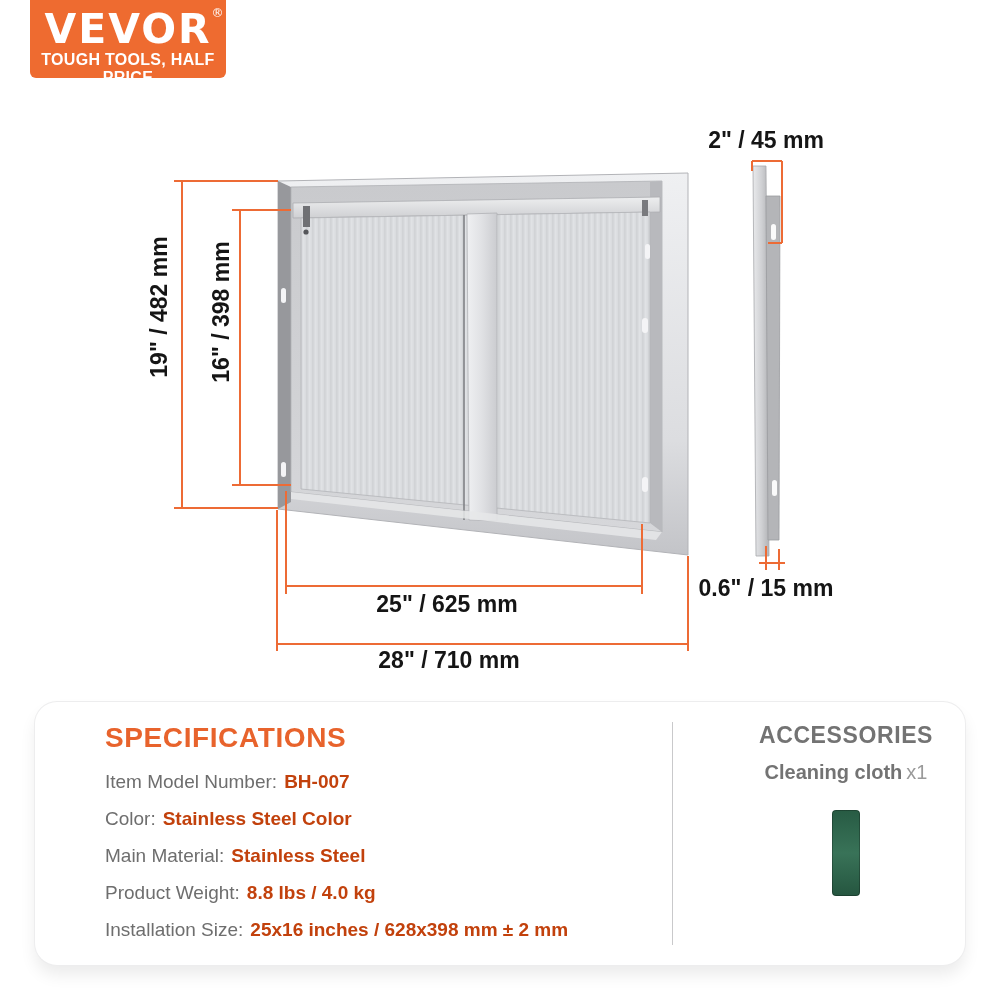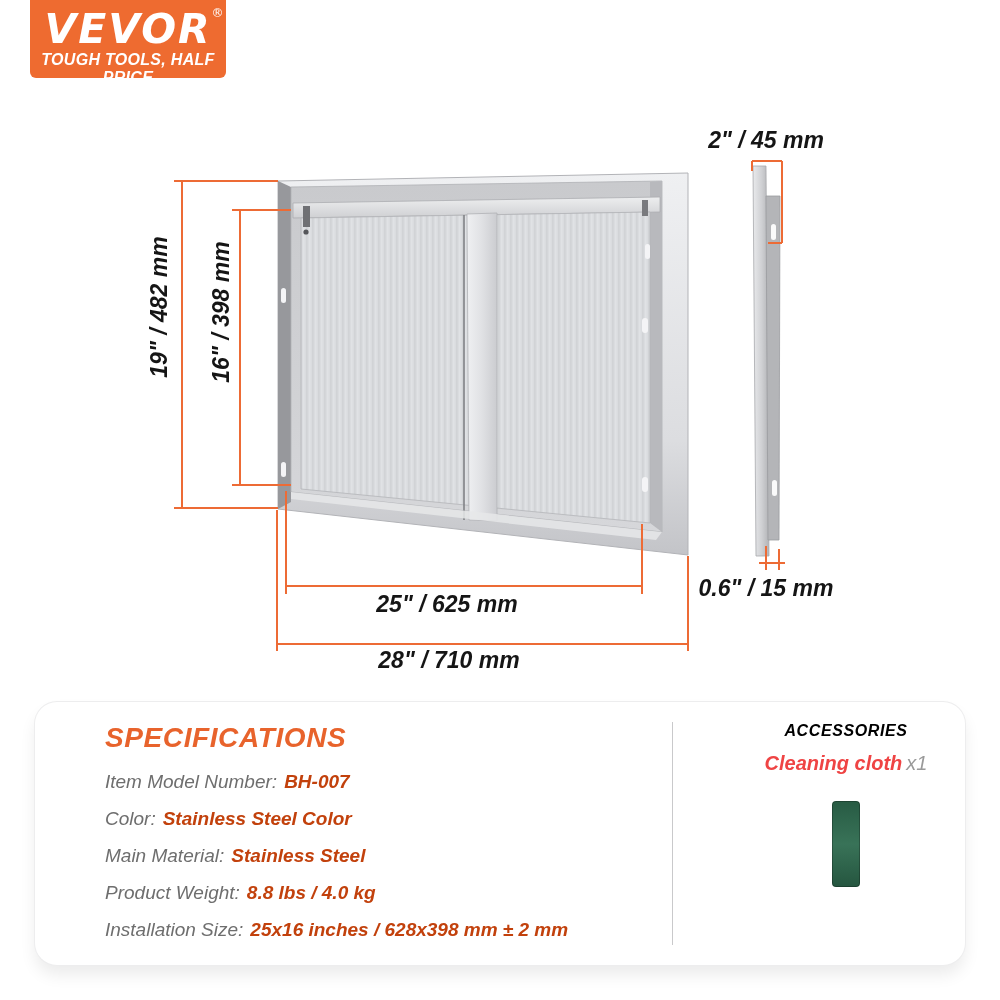--- a/index.html
+++ b/index.html
@@ -1,17 +1,17 @@
 <!DOCTYPE html>
 <html><head>
 <meta charset="utf-8">
 <style>
   html,body{margin:0;padding:0;background:#ffffff;}
   .page{position:relative;width:1000px;height:1000px;background:#ffffff;overflow:hidden;
-        font-family:"Liberation Sans", sans-serif;font-style:italic;}
+        font-family:"Liberation Sans", sans-serif;}
 
   
   .logo{position:absolute;left:30px;top:0;width:196px;height:78px;background:#EE6B30;
         border-radius:0 0 6px 6px;color:#fff;text-align:center;}
   .logo-name{font-size:41px;font-weight:800;letter-spacing:2px;line-height:1;margin-top:9px;
              font-family:"DejaVu Sans", sans-serif;position:relative;display:inline-block;}
   .logo-reg{position:absolute;right:-14px;top:-2px;font-size:12px;font-weight:400;}
   .logo-tagline{font-size:16px;font-weight:700;letter-spacing:0.3px;margin-top:1px;}
 
   
@@ -22,23 +22,23 @@
         border-radius:22px;box-shadow:0 0 0 1px #ededee, 0 10px 16px rgba(0,0,0,0.08);}
   .specs{position:absolute;left:70px;top:20px;}
   .specs-title{color:#E8632C;font-size:28px;font-weight:700;letter-spacing:0.6px;margin-bottom:17px;}
   .spec-row{font-size:19px;margin-bottom:15px;white-space:nowrap;}
   .spec-label{color:#6E6E6E;}
   .spec-value{color:#c2410c;font-weight:700;margin-left:7px;}
 
   .divider{position:absolute;left:637px;top:20px;width:1px;height:223px;background:#c9c9cb;}
 
   .accessories{position:absolute;left:665px;top:20px;width:292px;text-align:center;}
-  .accessories-title{color:#000000;font-size:16px;font-weight:700;letter-spacing:0.6px;margin-bottom:12px;}
+  .accessories-title{color:#737373;font-size:23px;font-weight:700;letter-spacing:0.6px;margin-bottom:12px;}
   .accessory-line{font-size:20px;}
-  .accessory-name{color:#ef4444;font-weight:700;margin-top:20px;}
+  .accessory-name{color:#737373;font-weight:700;margin-top:20px;}
   .accessory-qty{color:#9a9a9a;margin-left:4px;}
   .cloth{width:28px;height:86px;margin:26px auto 0 auto;border-radius:4px;
          background-color:#2E6B4F;
          background-image:linear-gradient(135deg, rgba(255,255,255,0.14) 0 1px, transparent 1px 4px),
                           linear-gradient(45deg, rgba(0,0,0,0.22) 0 1px, transparent 1px 3px),
                           linear-gradient(180deg, rgba(0,0,0,0.15), rgba(255,255,255,0.05) 50%, rgba(0,0,0,0.2));
          box-shadow:inset 0 0 0 1px rgba(0,0,0,0.25);}
 </style>
 </head>
 <body>

